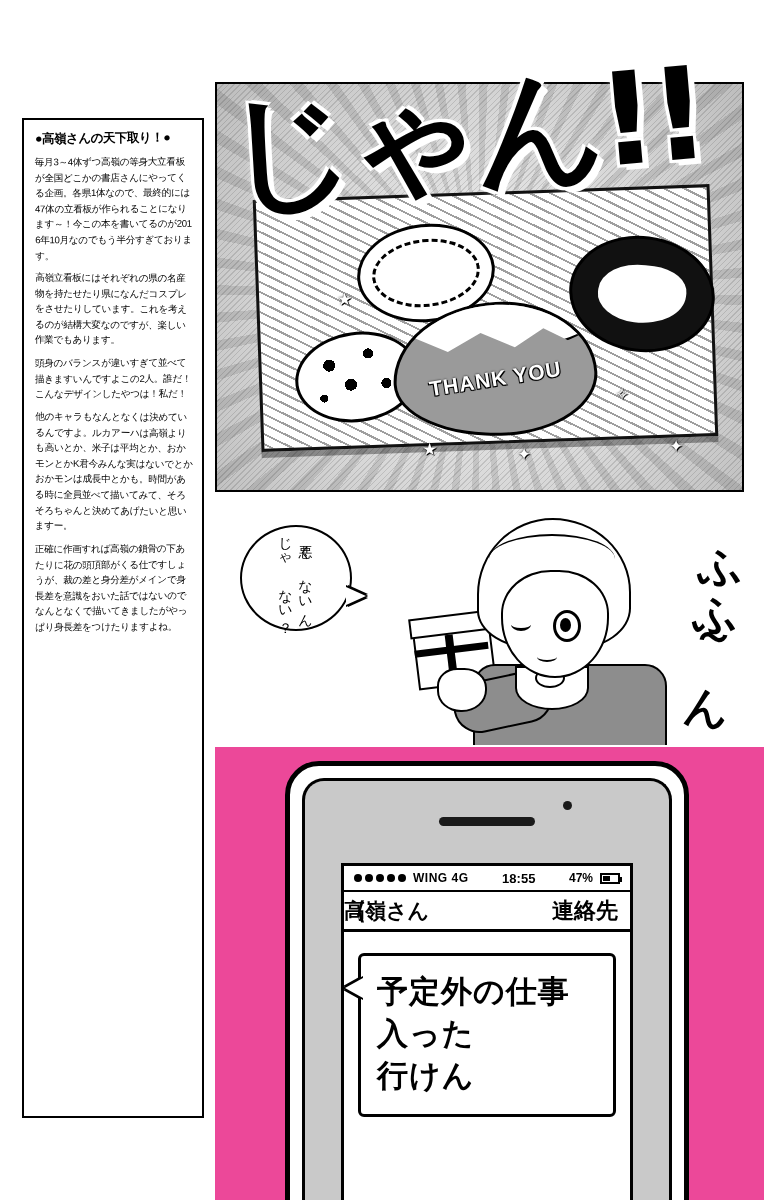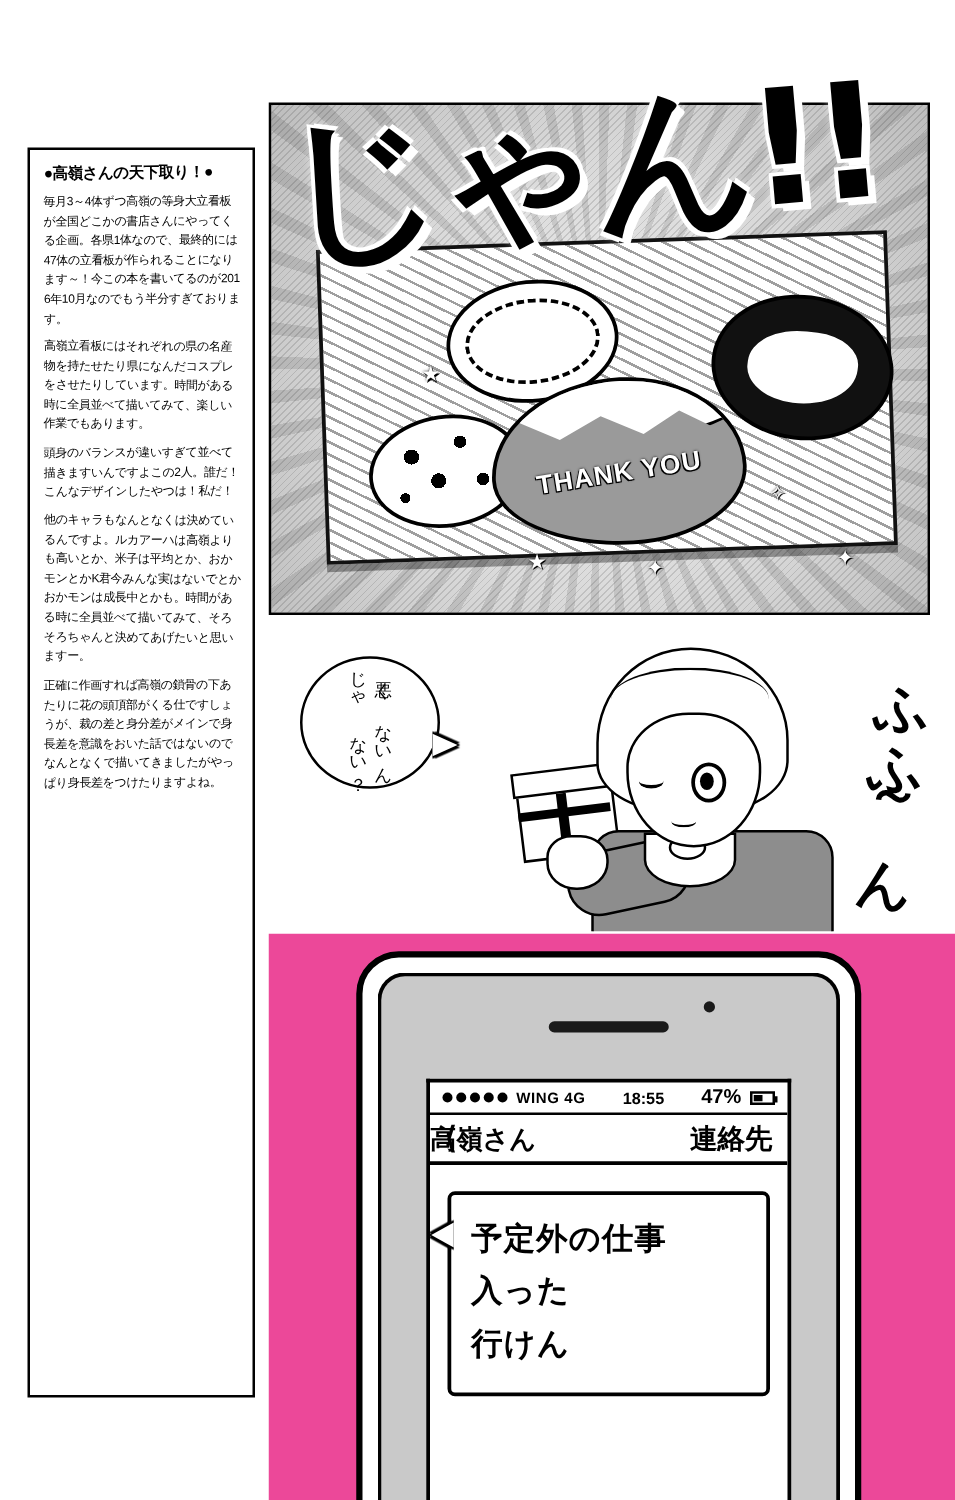--- a/index.html
+++ b/index.html
@@ -439,21 +439,21 @@
     width: 8px; height: 8px;
     border-radius: 50%;
     background: #000;
   }
   .status-carrier { font-size: 12px; letter-spacing: 0.5px; }
   .status-time {
     margin-left: auto;
     margin-right: auto;
     font-size: 13px;
   }
-  .status-batt-pct { font-size: 16px; }
+  .status-batt-pct { font-size: 12px; }
   .batt-icon {
     width: 20px; height: 11px;
     border: 2px solid #000;
     position: relative;
     box-sizing: border-box;
   }
   .batt-icon::after {
     content: "";
     position: absolute;
     right: -4px; top: 2px;
@@ -501,42 +501,42 @@
     padding: 18px 14px;
     box-sizing: border-box;
   }
   .msg-bubble {
     position: relative;
     border: 3px solid #000;
     background: #fff;
     border-radius: 6px;
     padding: 14px 16px 18px 16px;
     font-family: "DejaVu Sans", sans-serif;
-    font-size: 25px;
+    font-size: 31px;
     font-weight: bold;
     line-height: 42px;
     letter-spacing: 1px;
   }
   .msg-bubble .tail {
     position: absolute;
     left: -16px; top: 22px;
     width: 0; height: 0;
     border-top: 10px solid transparent;
     border-bottom: 10px solid transparent;
     border-right: 18px solid #fff;
     filter: drop-shadow(-2px 0 0 #000) drop-shadow(0 -2px 0 #000) drop-shadow(0 2px 0 #000);
   }
 </style>
 </head>
 <body>
 
 <div class="essay-panel">
   <div class="essay-title">●高嶺さんの天下取り！●</div>
   <p class="essay-para">毎月3～4体ずつ高嶺の等身大立看板が全国どこかの書店さんにやってくる企画。各県1体なので、最終的には47体の立看板が作られることになります～！今この本を書いてるのが2016年10月なのでもう半分すぎております。</p>
-  <p class="essay-para">高嶺立看板にはそれぞれの県の名産物を持たせたり県になんだコスプレをさせたりしています。時間がある時に全員並べて描いてみて、楽しい作業でもあります。</p>
+  <p class="essay-para">高嶺立看板にはそれぞれの県の名産物を持たせたり県になんだコスプレをさせたりしています。これを考えるのが結構大変なのですが、楽しい作業でもあります。</p>
   <p class="essay-para">頭身のバランスが違いすぎて並べて描きますいんですよこの2人。誰だ！こんなデザインしたやつは！私だ！</p>
   <p class="essay-para">他のキャラもなんとなくは決めているんですよ。ルカアーハは高嶺よりも高いとか、米子は平均とか、おかモンとかK君今みんな実はないでとかおかモンは成長中とかも。時間がある時に全員並べて描いてみて、そろそろちゃんと決めてあげたいと思いますー。</p>
   <p class="essay-para">正確に作画すれば高嶺の鎖骨の下あたりに花の頭頂部がくる仕ですしょうが、裁の差と身分差がメインで身長差を意識をおいた話ではないのでなんとなくで描いてきましたがやっぱり身長差をつけたりますよね。</p>
 </div>
 
 <div class="panel-cookies">
   <div class="halftone-burst"></div>
   <div class="tray"></div>
 
   <div class="cookie cookie-topleft"></div>

